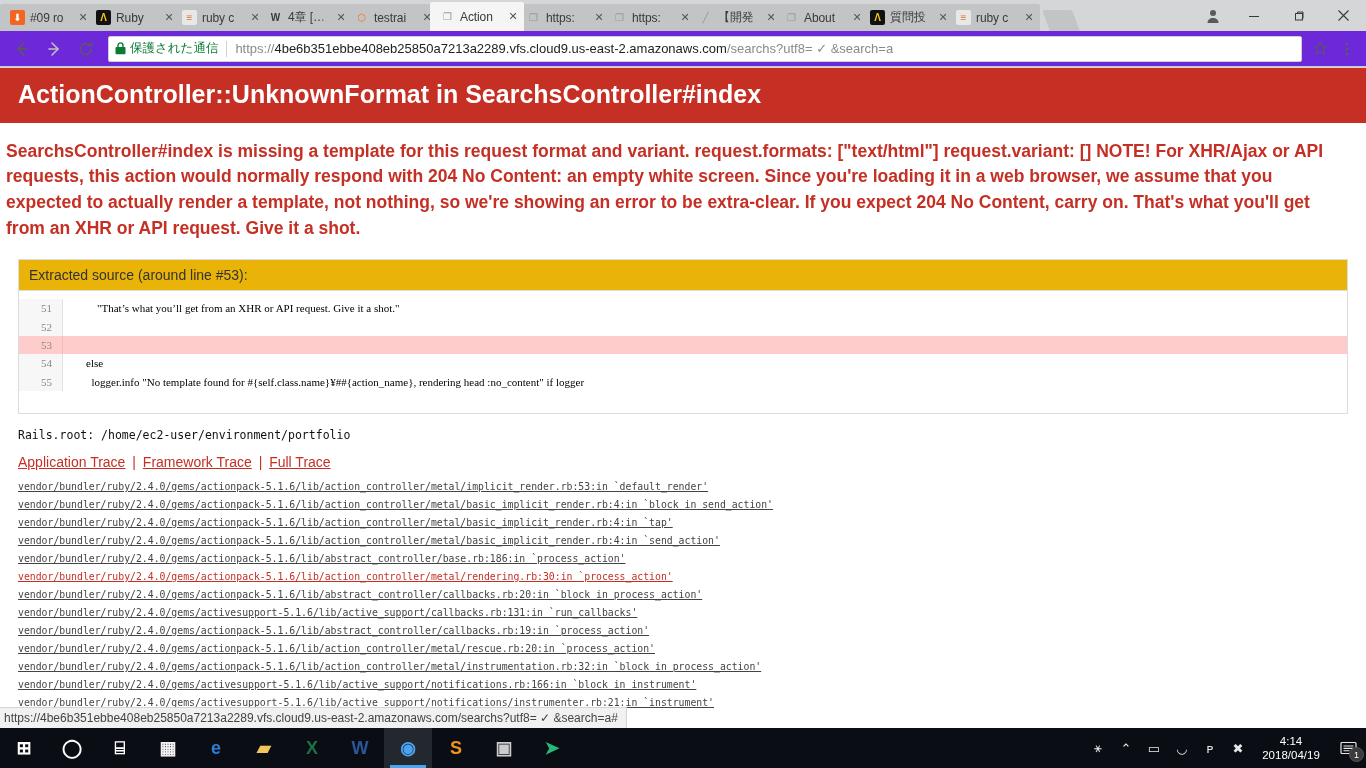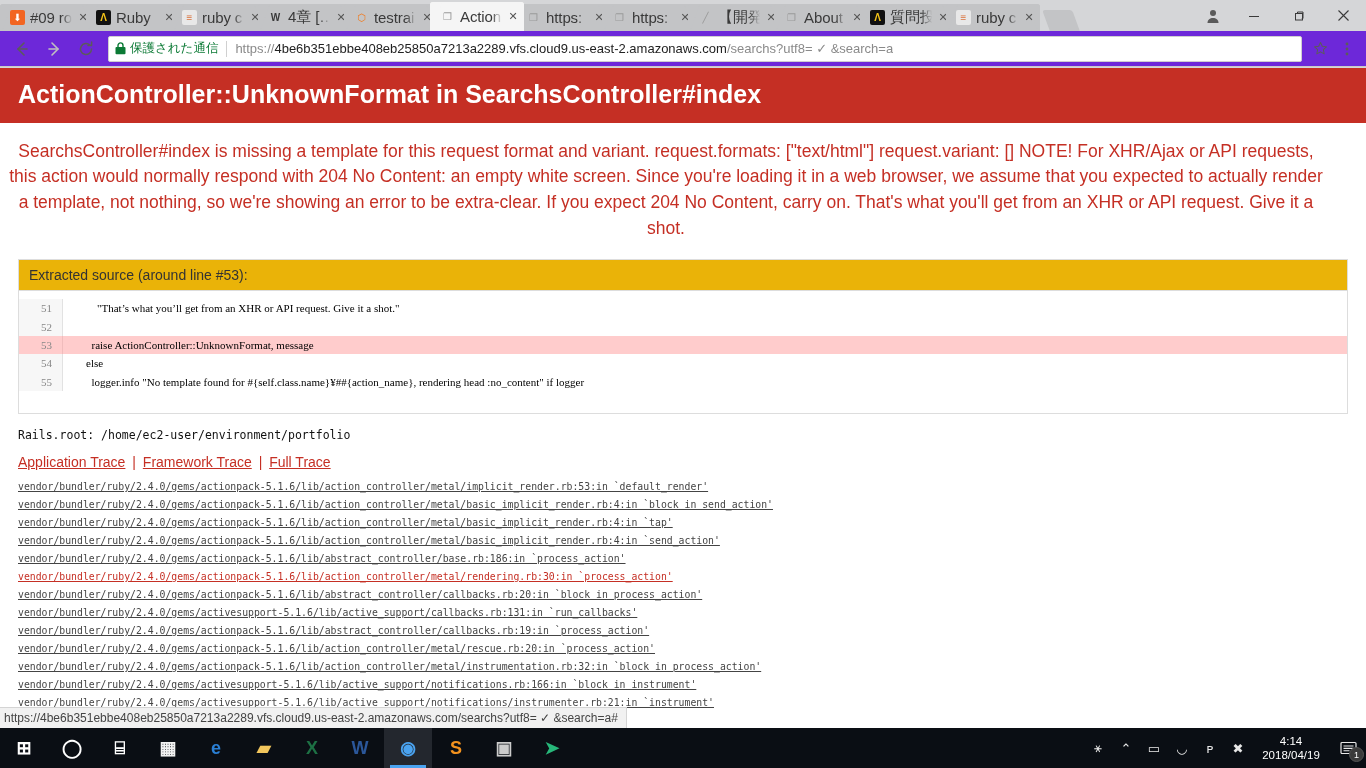--- a/index.html
+++ b/index.html
@@ -63,21 +63,21 @@
     display: inline-flex; align-items: center; justify-content: center;
     font-size: 10px; line-height: 1;
     border-radius: 2px;
     overflow: hidden;
   }
   .tab .tab-title {
     position: relative; z-index: 2;
     flex: 1 1 auto;
     white-space: nowrap;
     overflow: hidden;
-    font-size: 15px;
+    font-size: 12px;
     color: #3a3a3a;
     letter-spacing: -0.1px;
     -webkit-mask-image: linear-gradient(to right, #000 72%, transparent 96%);
     mask-image: linear-gradient(to right, #000 72%, transparent 96%);
   }
   .tab .tab-close {
     position: relative; z-index: 3;
     flex: 0 0 14px;
     width: 14px; height: 14px;
     margin-left: 2px;
@@ -187,25 +187,24 @@
   #error-header {
     background: #c52f24;
     color: #ffffff;
     padding: 13px 18px 14px 18px;
     font-size: 25px;
     font-weight: bold;
     line-height: 1.1;
   }
   #error-message {
     color: #c52f24;
-    font-weight: normal;
+    font-weight: bold;
     font-size: 17.5px;
     line-height: 1.47;
     padding: 16px 40px 8px 6px;
-    text-align: center;
   }
   #source-box {
     margin: 10px 18px 0 18px;
     border: 1px solid #ddd;
     background: #fff;
   }
   #source-title {
     background: #eab308;
     border-bottom: 1px solid #ddd;
     padding: 7px 10px;
@@ -481,21 +480,21 @@
 
   <div id="page">
     <div id="error-header">ActionController::UnknownFormat in SearchsController#index</div>
     <div id="error-message">SearchsController#index is missing a template for this request format and variant. request.formats: ["text/html"] request.variant: [] NOTE! For XHR/Ajax or API requests, this action would normally respond with 204 No Content: an empty white screen. Since you're loading it in a web browser, we assume that you expected to actually render a template, not nothing, so we're showing an error to be extra-clear. If you expect 204 No Content, carry on. That's what you'll get from an XHR or API request. Give it a shot.</div>
 
     <div id="source-box">
       <div id="source-title">Extracted source (around line #53):</div>
       <div id="source-code">
           <div class="src-line"><span class="src-no">51</span><span class="src-txt">        "That’s what you’ll get from an XHR or API request. Give it a shot."</span></div>
           <div class="src-line"><span class="src-no">52</span><span class="src-txt"></span></div>
-          <div class="src-line highlight"><span class="src-no">53</span><span class="src-txt">      raise ActionController::UnknownFormat, message</span></div>
+          <div class="src-line highlight"><span class="src-no">53</span></div>
           <div class="src-line"><span class="src-no">54</span><span class="src-txt">    else</span></div>
           <div class="src-line"><span class="src-no">55</span><span class="src-txt">      logger.info "No template found for #{self.class.name}¥##{action_name}, rendering head :no_content" if logger</span></div>
         </div>
     </div>
 
     <div id="rails-root">Rails.root: /home/ec2-user/environment/portfolio</div>
 
     <div id="trace-links"><a>Application Trace</a><span class="sep"> | </span><a>Framework Trace</a><span class="sep"> | </span><a>Full Trace</a></div>
 
     <div id="trace-list">

